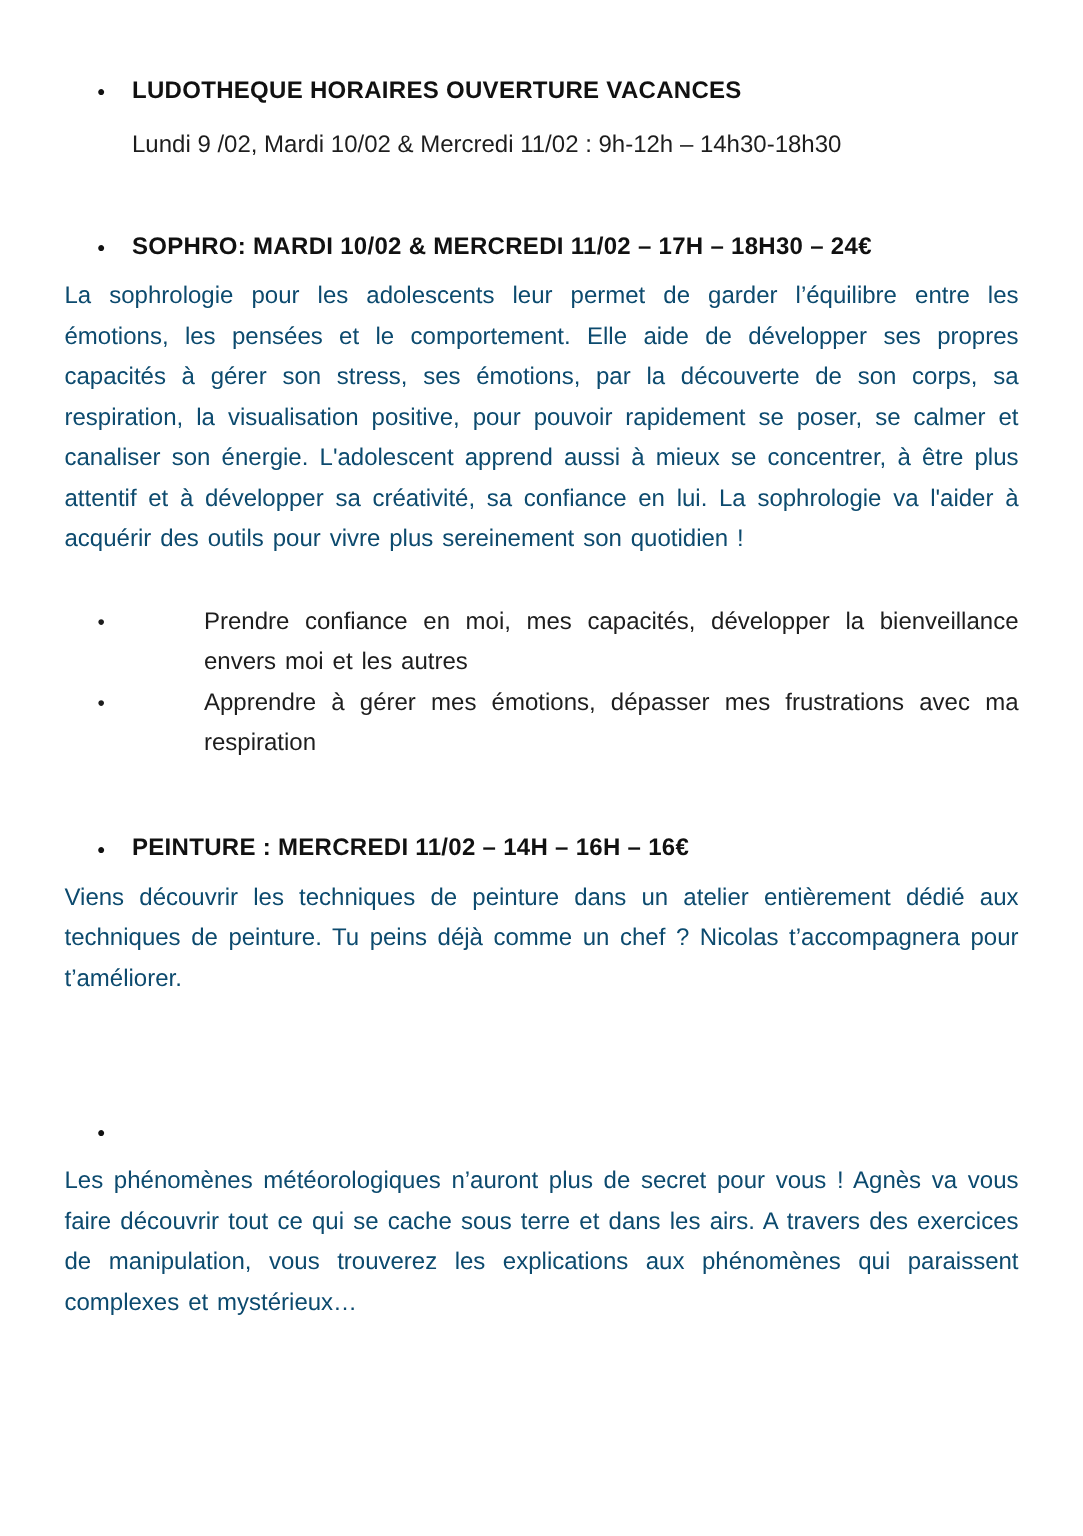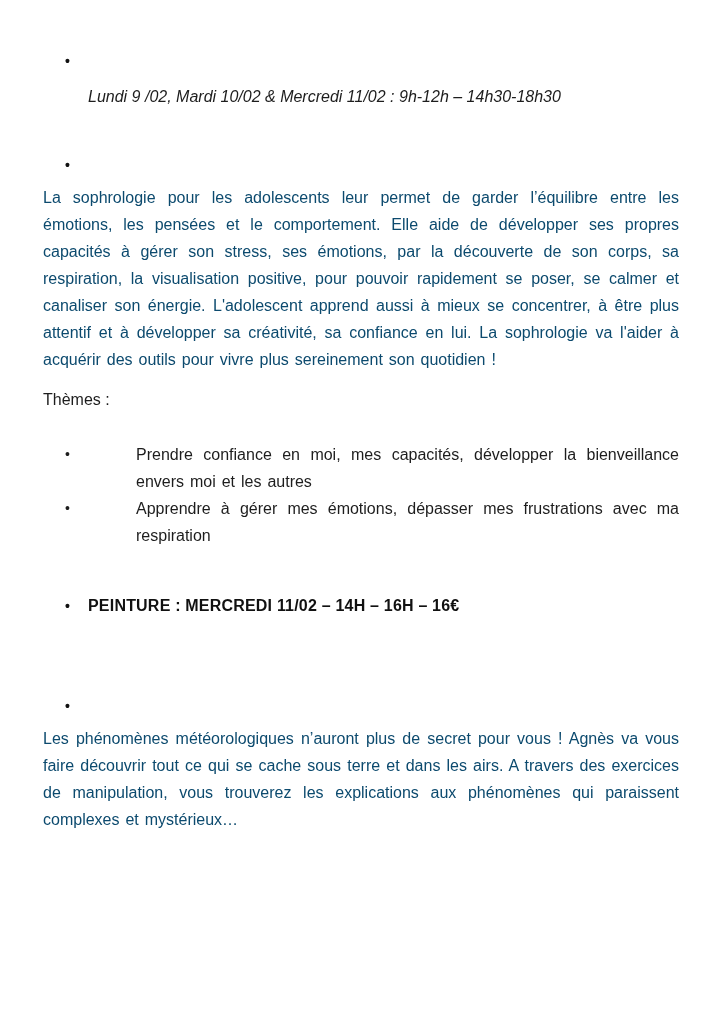--- a/index.html
+++ b/index.html
@@ -39,21 +39,20 @@
     line-height: 22px;
     text-align: left;
   }
 
   
   .schedule {
     margin: 14px 0 0 45px;
     font-size: 16px;
     line-height: 22px;
     color: #1d1d1d;
-    font-style: italic;
   }
 
   
   .body-par {
     margin-top: 8px;
     font-size: 16px;
     line-height: 27px;
     text-align: justify;
     word-spacing: 1.5px;
     color: #0c4a6e;
@@ -97,47 +96,49 @@
   .mt-adolesc  { margin-top: 78px; }
 </style>
 </head>
 <body>
 
 <div class="page">
 
   <section>
     <div class="heading">
       <span class="bullet">•</span>
+      <span class="heading-text">LUDOTHEQUE HORAIRES OUVERTURE VACANCES</span>
     </div>
     <p class="schedule">Lundi 9 /02, Mardi 10/02 &amp; Mercredi 11/02 : 9h-12h – 14h30-18h30</p>
   </section>
 
   <section>
     <div class="heading mt-sophro">
       <span class="bullet">•</span>
+      <span class="heading-text">SOPHRO: MARDI 10/02 &amp; MERCREDI 11/02 – 17H – 18H30 – 24€</span>
     </div>
     <p class="body-par">La sophrologie pour les adolescents leur permet de garder l’équilibre entre les émotions, les pensées et le comportement. Elle aide de développer ses propres capacités à gérer son stress, ses émotions, par la découverte de son corps, sa respiration, la visualisation positive, pour pouvoir rapidement se poser, se calmer et canaliser son énergie. L'adolescent apprend aussi à mieux se concentrer, à être plus attentif et à développer sa créativité, sa confiance en lui. La sophrologie va l'aider à acquérir des outils pour vivre plus sereinement son quotidien !</p>
-    <p class="themes-label">Thèmes :</p>
     <ul class="themes-list">
       <li>
         <span class="bullet">•</span>
         <span class="li-text">Prendre confiance en moi, mes capacités, développer la bienveillance envers moi et les autres</span>
       </li>
       <li>
         <span class="bullet">•</span>
         <span class="li-text">Apprendre à gérer mes émotions, dépasser mes frustrations avec ma respiration</span>
       </li>
     </ul>
   </section>
 
   <section>
     <div class="heading mt-peinture">
       <span class="bullet">•</span>
       <span class="heading-text">PEINTURE : MERCREDI 11/02 – 14H – 16H – 16€</span>
     </div>
+    <p class="body-par">Viens découvrir les techniques de peinture dans un atelier entièrement dédié aux techniques de peinture. Tu peins déjà comme un chef ? Nicolas t’accompagnera pour t’améliorer.</p>
   </section>
 
   <section>
     <div class="heading mt-adolesc">
       <span class="bullet">•</span>
     </div>
     <p class="body-par">Les phénomènes météorologiques n’auront plus de secret pour vous ! Agnès va vous faire découvrir tout ce qui se cache sous terre et dans les airs. A travers des exercices de manipulation, vous trouverez les explications aux phénomènes qui paraissent complexes et mystérieux…</p>
   </section>
 
 </div>

